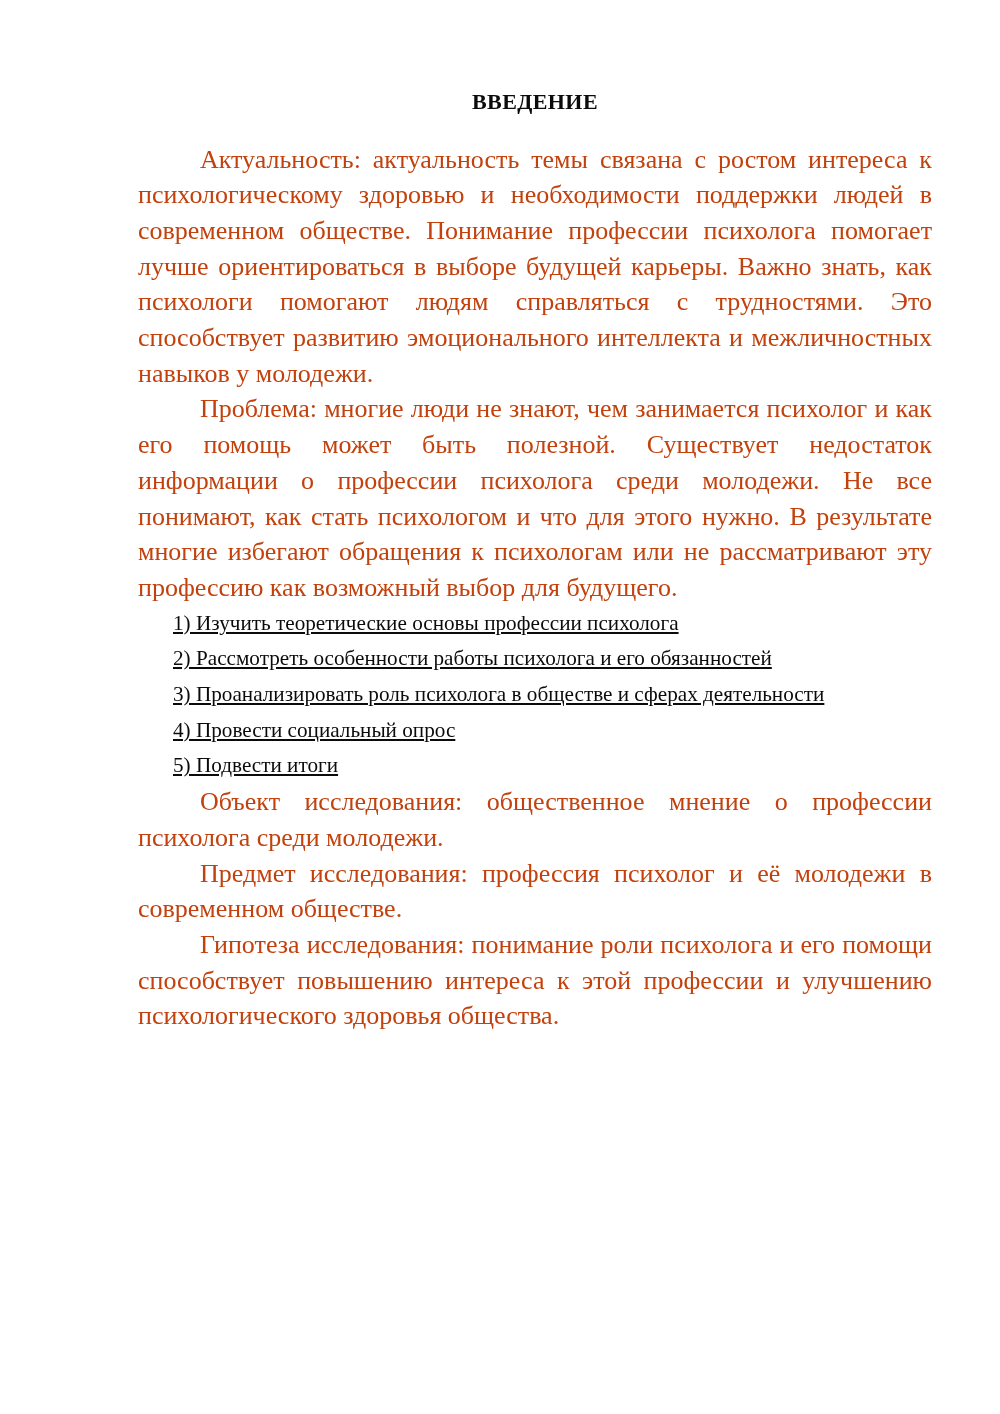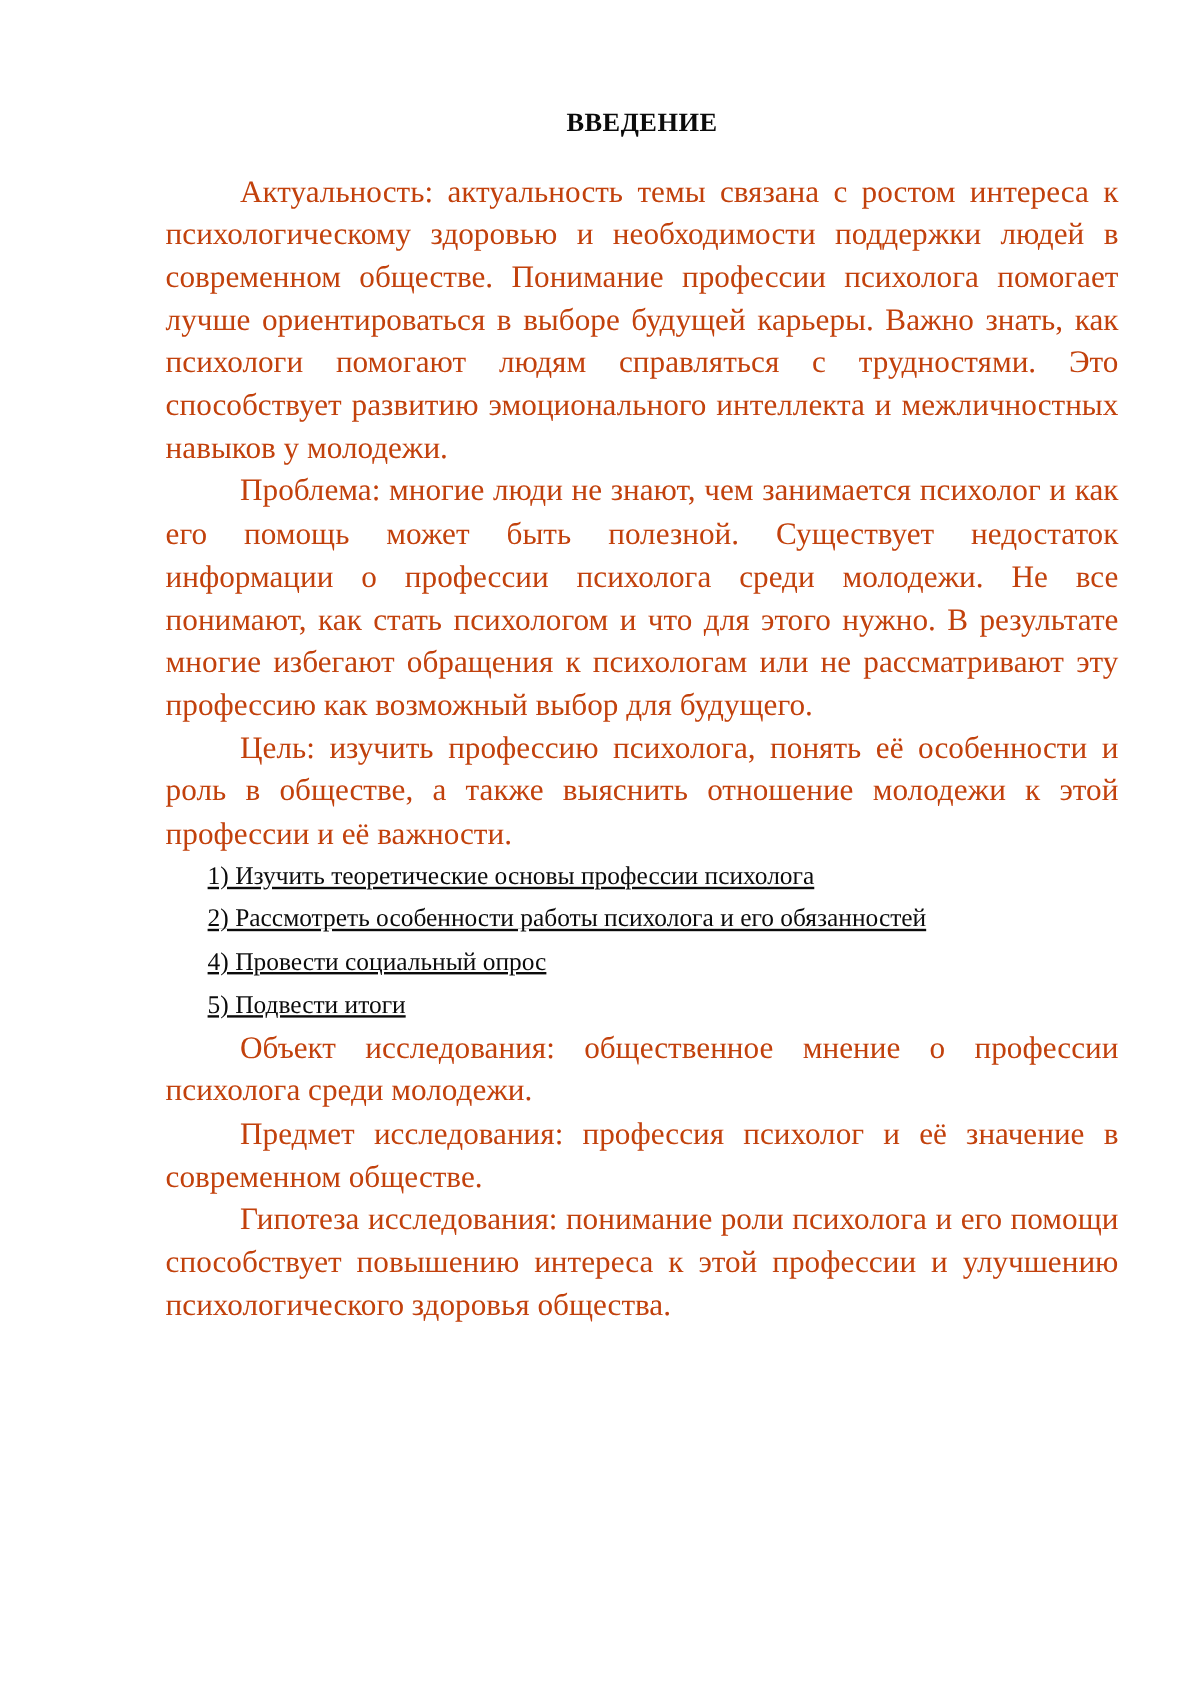--- a/index.html
+++ b/index.html
@@ -82,35 +82,35 @@
 <div class="page">
 
   <div class="content">
 
     <h1 class="doc-title">ВВЕДЕНИЕ</h1>
 
     <p class="para">Актуальность: актуальность темы связана с ростом интереса к психологическому здоровью и необходимости поддержки людей в современном обществе. Понимание профессии психолога помогает лучше ориентироваться в выборе будущей карьеры. Важно знать, как психологи помогают людям справляться с трудностями. Это способствует развитию эмоционального интеллекта и межличностных навыков у молодежи.</p>
 
     <p class="para">Проблема: многие люди не знают, чем занимается психолог и как его помощь может быть полезной. Существует недостаток информации о профессии психолога среди молодежи. Не все понимают, как стать психологом и что для этого нужно. В результате многие избегают обращения к психологам или не рассматривают эту профессию как возможный выбор для будущего.</p>
 
-    <p class="para">Цель: изучить профессию психолога, понять её особенности и роль в обществе, а также выяснить отношение молодежи к этой профессии и её важности.</p>
 
 
     <p class="list-item">1) Изучить теоретические основы профессии психолога</p>
 
     <p class="list-item">2) Рассмотреть особенности работы психолога и его обязанностей</p>
 
+    <p class="list-item">3) Проанализировать роль психолога в обществе и сферах деятельности</p>
 
     <p class="list-item">4) Провести социальный опрос</p>
 
     <p class="list-item">5) Подвести итоги</p>
 
     <p class="para">Объект исследования: общественное мнение о профессии психолога среди молодежи.</p>
 
-    <p class="para">Предмет исследования: профессия психолог и её значение в современном обществе.</p>
+    <p class="para">Предмет исследования: профессия психолог и её молодежи в современном обществе.</p>
 
     <p class="para">Гипотеза исследования: понимание роли психолога и его помощи способствует повышению интереса к этой профессии и улучшению психологического здоровья общества.</p>
 
   </div>
 
   <div class="page-number">3</div>
 
 </div>
 
 </body></html>

